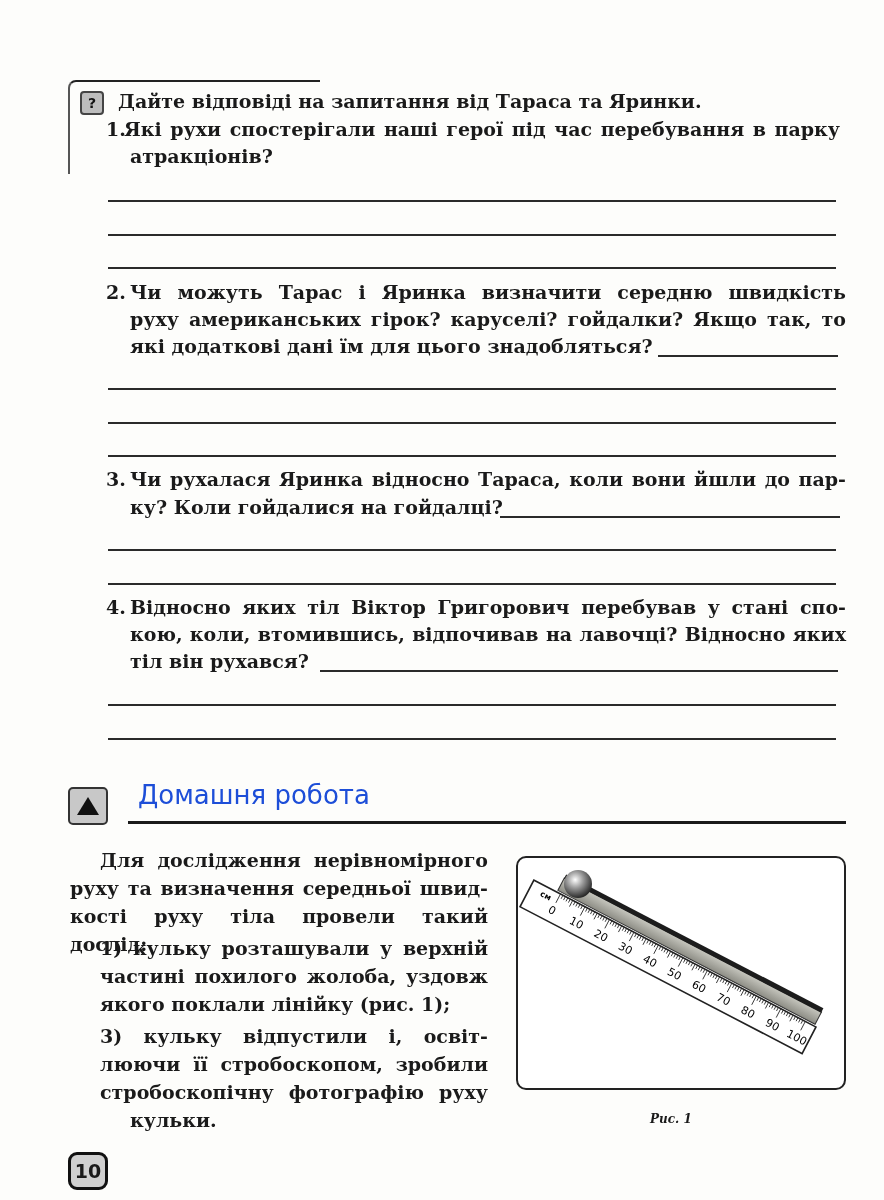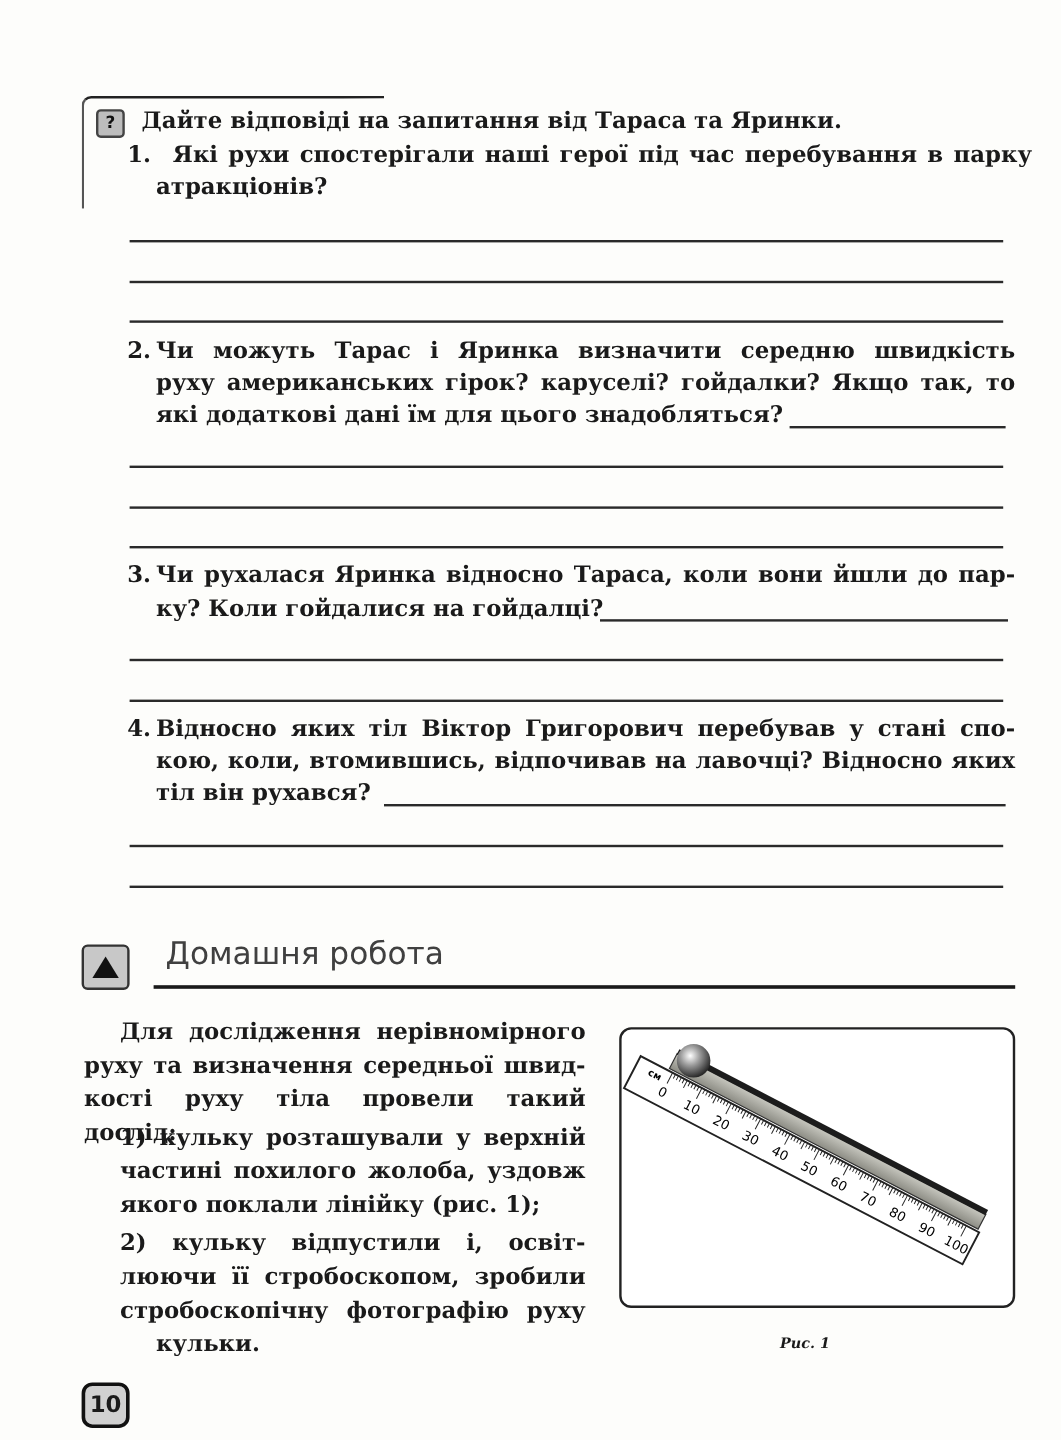--- a/index.html
+++ b/index.html
@@ -7,37 +7,37 @@
     width: 884px; height: 1200px; background: #fdfdfb; position: relative; overflow: hidden;
     font-family: "DejaVu Serif", "Liberation Serif", serif; color: #1a1a1a;
   }
   .abs { position: absolute; }
   .qbracket { left: 68px; top: 80px; width: 250px; height: 92px; border-top: 2px solid #222; border-left: 2px solid #555; border-top-left-radius: 8px; }
   .qicon { left: 80px; top: 91px; width: 20px; height: 20px; background: #bdbdbd; border: 2px solid #444; border-radius: 4px; font: bold 14px "DejaVu Sans", sans-serif; text-align: center; line-height: 20px; color: #111; }
   .qtext { font-weight: bold; font-size: 19px; line-height: 27px; }
   .line { height: 1.5px; background: #2a2a2a; }
   .hw-icon { left: 68px; top: 787px; width: 36px; height: 34px; background: #c8c8c8; border: 2px solid #333; border-radius: 5px; }
   .hw-icon .tri { position:absolute; left:7px; top:8px; width:0; height:0; border-left:11px solid transparent; border-right:11px solid transparent; border-bottom:18px solid #111; }
-  .hw-title { left: 138px; top: 780px; font-family: "DejaVu Sans", "Liberation Sans", sans-serif; font-size: 26px; color: #404040; }
+  .hw-title { left: 138px; top: 780px; font-family: "DejaVu Sans", "Liberation Sans", sans-serif; font-size: 26px; color: #1d4ed8; }
   .hw-rule { left: 128px; top: 821px; width: 718px; height: 2.5px; background: #1a1a1a; }
   .body-text { font-weight: bold; font-size: 19px; line-height: 28px; text-align: justify; }
   .fig-frame { left: 516px; top: 856px; width: 326px; height: 230px; border: 2px solid #222; border-radius: 10px; background: #fff; }
   .fig-cap { left: 650px; top: 1112px; font-style: italic; font-weight: bold; font-size: 12px; }
   .pnum { left: 68px; top: 1152px; width: 34px; height: 32px; border: 3px solid #111; border-radius: 9px; background: #d0d0d0; font: bold 19px "DejaVu Sans", sans-serif; text-align: center; line-height: 32px; }
 </style>
 </head>
 <body>
 
 <div class="abs qbracket"></div>
 <div class="abs qicon">?</div>
 
 <div class="abs qtext" style="left:118px; top:88px;">Дайте відповіді на запитання від Тараса та Яринки.</div>
 
 <div class="abs qtext" style="left:106px; top:116px;">1.</div>
-<div class="abs qtext" style="left:144px; top:116px; width:716px; text-align:justify; text-align-last:justify;">Які рухи спостерігали наші герої під час перебування в парку</div>
+<div class="abs qtext" style="left:124px; top:116px; width:716px; text-align:justify; text-align-last:justify;">Які рухи спостерігали наші герої під час перебування в парку</div>
 <div class="abs qtext" style="left:130px; top:143px;">атракціонів?</div>
 <div class="abs line" style="left:108px; top:200px; width:728px;"></div>
 <div class="abs line" style="left:108px; top:234px; width:728px;"></div>
 <div class="abs line" style="left:108px; top:267px; width:728px;"></div>
 
 <div class="abs qtext" style="left:106px; top:279px;">2.</div>
 <div class="abs qtext" style="left:130px; top:279px; width:716px; text-align:justify; text-align-last:justify;">Чи можуть Тарас і Яринка визначити середню швидкість</div>
 <div class="abs qtext" style="left:130px; top:306px; width:716px; text-align:justify; text-align-last:justify;">руху американських гірок? каруселі? гойдалки? Якщо так, то</div>
 <div class="abs qtext" style="left:130px; top:333px;">які додаткові дані їм для цього знадобляться?</div>
 <div class="abs line" style="left:658px; top:355px; width:180px;"></div>
@@ -67,21 +67,21 @@
 <div class="abs hw-rule"></div>
 
 <div class="abs body-text" style="left:100px; top:846px; width:388px; text-align-last:justify; text-indent:0;">Для дослідження нерівномірного</div>
 <div class="abs body-text" style="left:70px; top:874px; width:418px; text-align-last:justify;">руху та визначення середньої швид-</div>
 <div class="abs body-text" style="left:70px; top:902px; width:418px;">кості руху тіла провели такий дослід:</div>
 
 <div class="abs body-text" style="left:100px; top:934px; width:388px; text-align-last:justify;">1)  кульку розташували у верхній</div>
 <div class="abs body-text" style="left:100px; top:962px; width:388px; text-align-last:justify;">частині похилого жолоба, уздовж</div>
 <div class="abs body-text" style="left:100px; top:990px; width:388px;">якого поклали лінійку (рис. 1);</div>
 
-<div class="abs body-text" style="left:100px; top:1022px; width:388px; text-align-last:justify;">2) кульку відпустили і, освіт-</div>
+<div class="abs body-text" style="left:100px; top:1022px; width:388px; text-align-last:justify;">3) кульку відпустили і, освіт-</div>
 <div class="abs body-text" style="left:100px; top:1050px; width:388px; text-align-last:justify;">люючи її стробоскопом, зробили</div>
 <div class="abs body-text" style="left:100px; top:1078px; width:388px; text-align-last:justify;">стробоскопічну фотографію руху</div>
 <div class="abs body-text" style="left:100px; top:1106px; width:388px;margin-left:30px;">кульки.</div>
 
 <div class="abs fig-frame">
   <svg width="326" height="230" id="figsvg">
     <defs>
       <radialGradient id="ballg" cx="40%" cy="35%" r="65%">
         <stop offset="0%" stop-color="#ffffff"></stop>
         <stop offset="45%" stop-color="#9a9a9a"></stop>

